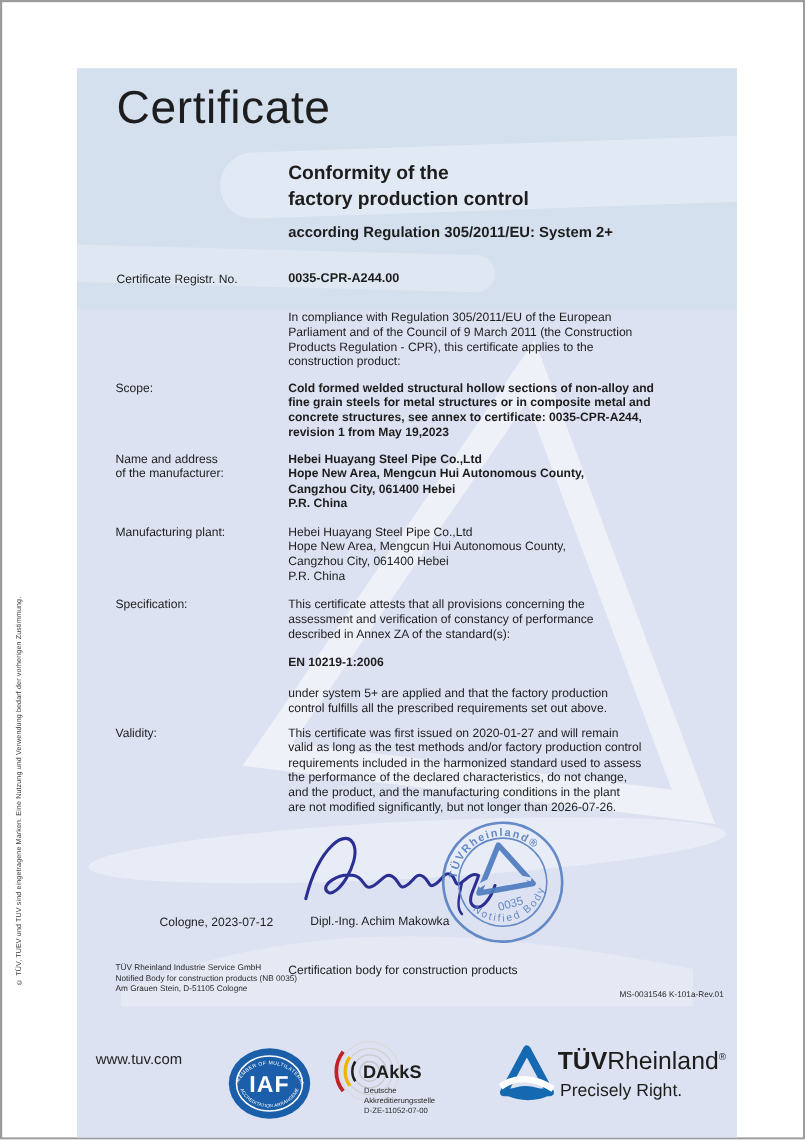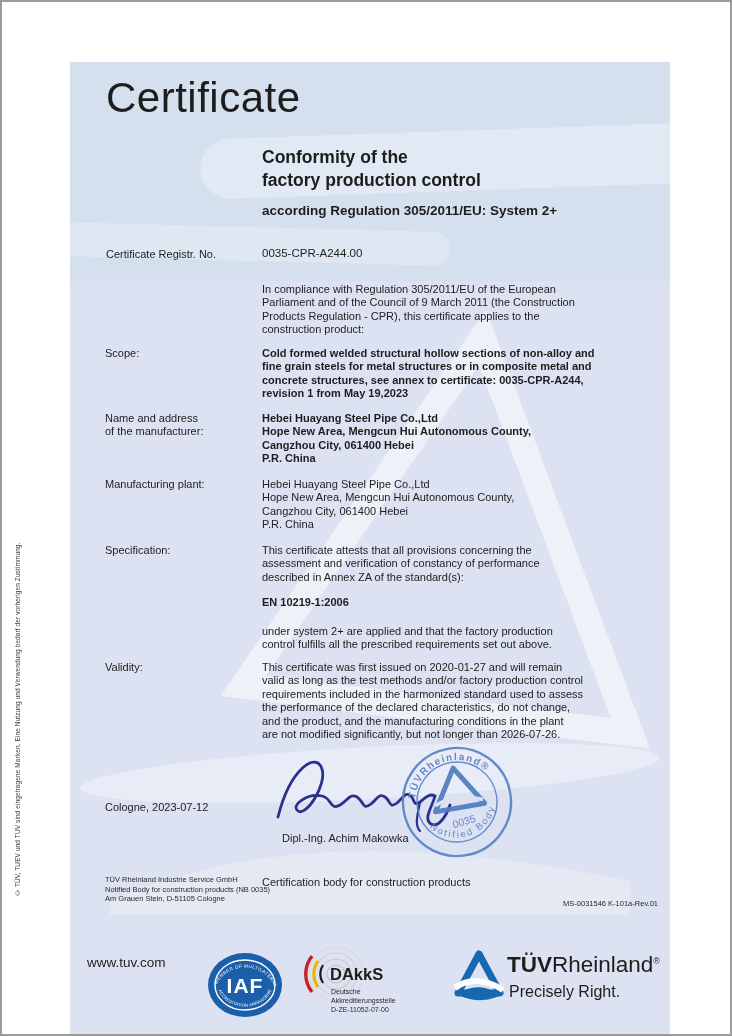--- a/index.html
+++ b/index.html
@@ -29,21 +29,21 @@
   }
   .subtitle {
     position:absolute; left:192px; top:84px; font-size:17.5px; font-weight:bold;
     color:#1d1d1d; line-height:1.32; white-space:pre-line;
   }
   .according {
     position:absolute; left:192px; top:141px; font-size:13.5px; font-weight:bold;
     color:#1d1d1d;
   }
   .reg-label { position:absolute; left:36px; top:186px; font-size:11px; color:#1d1d1d; }
-  .reg-value { position:absolute; left:192px; top:185px; font-size:11.5px; font-weight:normal; color:#1d1d1d; }
+  .reg-value { position:absolute; left:192px; top:185px; font-size:11.5px; font-weight:bold; color:#1d1d1d; }
   .lbl {
     position:absolute; left:35px; font-size:11px; color:#1d1d1d; line-height:1.22;
     white-space:pre-line; width:150px;
   }
   .val {
     position:absolute; left:192px; font-size:11px; color:#1d1d1d; line-height:1.22;
     white-space:pre-line; width:390px;
   }
   .bold { font-weight:bold; }
   .footer-company {
@@ -114,21 +114,21 @@
     <div class="val" style="top:197px;">Hebei Huayang Steel Pipe Co.,Ltd
 Hope New Area, Mengcun Hui Autonomous County,
 Cangzhou City, 061400 Hebei
 P.R. China</div>
 
     <div class="lbl" style="top:263px;">Specification:</div>
     <div class="val" style="top:263px;">This certificate attests that all provisions concerning the
 assessment and verification of constancy of performance
 described in Annex ZA of the standard(s):</div>
     <div class="val bold" style="top:315px;">EN 10219-1:2006</div>
-    <div class="val" style="top:344px;">under system 2+ are applied and that the factory production
+    <div class="val" style="top:344px;">under system 5+ are applied and that the factory production
 control  fulfills all the prescribed requirements set out above.</div>
 
     <div class="lbl" style="top:380px;">Validity:</div>
     <div class="val" style="top:380px;">This certificate was first issued on 2020-01-27 and will remain
 valid as long as the test methods and/or factory production control
 requirements included in the harmonized standard used to assess
 the performance of the declared characteristics, do not change,
 and the product, and the manufacturing conditions in the plant
 are not modified significantly, but not longer than 2026-07-26.</div>
 
@@ -148,21 +148,21 @@
         <textPath href="#arcTop" startOffset="8%">TÜVRheinland®</textPath>
       </text>
       <text font-size="9.5" fill="#5a82c4" letter-spacing="2">
         <textPath href="#arcBottom" startOffset="14%">Notified Body</textPath>
       </text>
       <path d="M60,24 L85,64 L35,64 Z" fill="none" stroke="#4f7cc0" stroke-width="5" stroke-linejoin="round"></path>
       <path d="M36,58 C48,52 66,52 84,60" fill="none" stroke="#dce2f1" stroke-width="3.5"></path>
       <text x="62" y="82" font-size="10.5" fill="#5a82c4" text-anchor="middle" transform="rotate(-6 62 82)">0035</text>
     </svg>
 
-    <div class="lbl" style="top:520px; width:160px;">Cologne, 2023-07-12</div>
+    <div class="lbl" style="top:552px; width:160px;margin-left:40px;">Cologne, 2023-07-12</div>
     <div class="val" style="top:551px;padding-left:20px;">Dipl.-Ing. Achim Makowka</div>
     <div class="val" style="top:567px;margin-top:28px;">Certification body for construction products</div>
 
     <div class="footer-company">TÜV Rheinland Industrie Service GmbH
 Notified Body for construction products (NB 0035)
 Am Grauen Stein, D-51105 Cologne</div>
     <div class="doc-code">MS-0031546 K-101a-Rev.01</div>
   </div>
 
   <div class="website">www.tuv.com</div>

